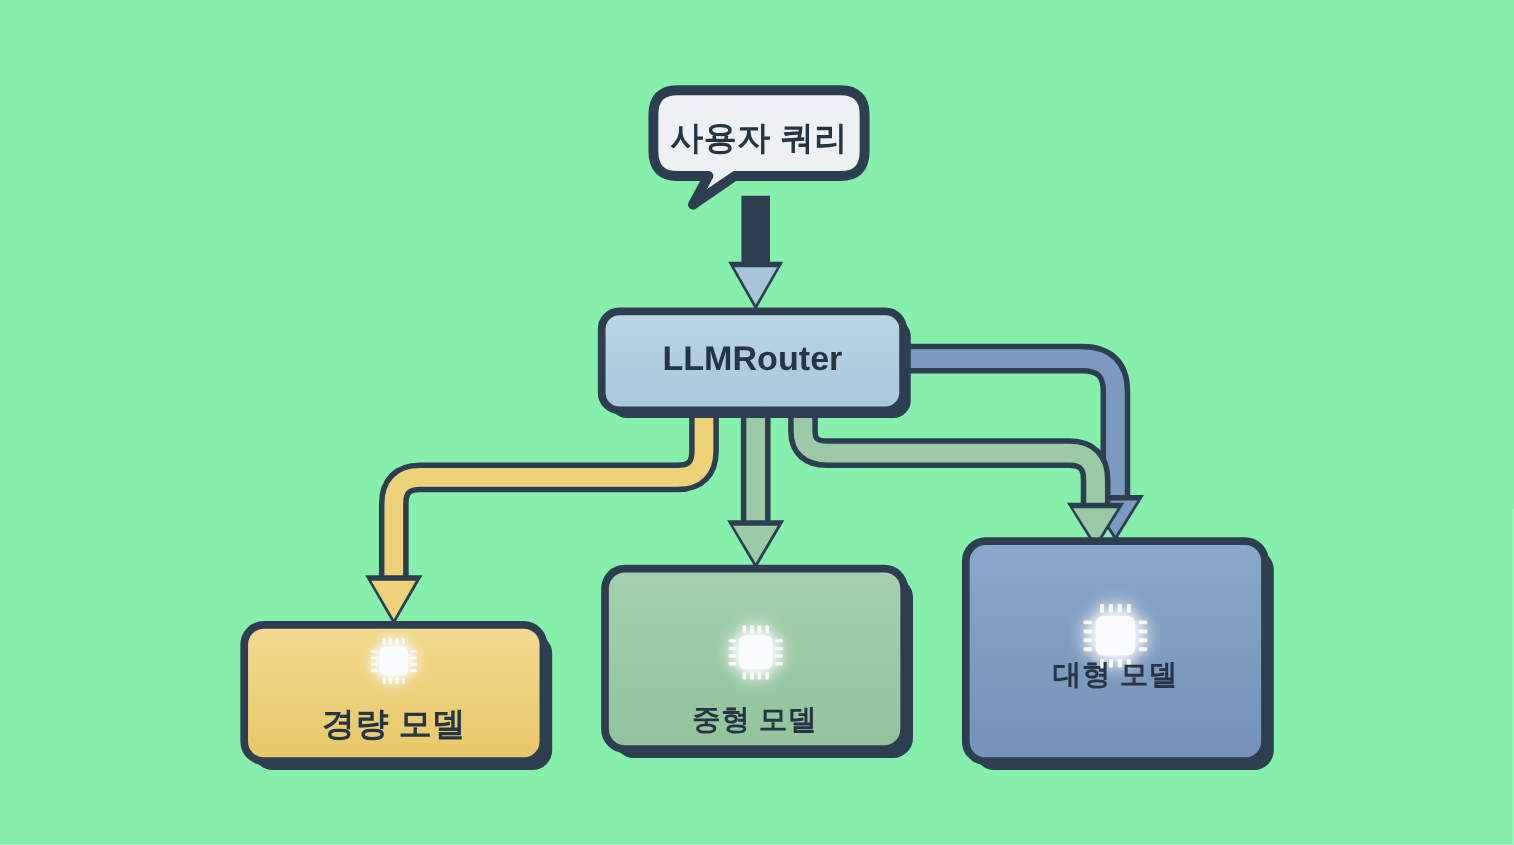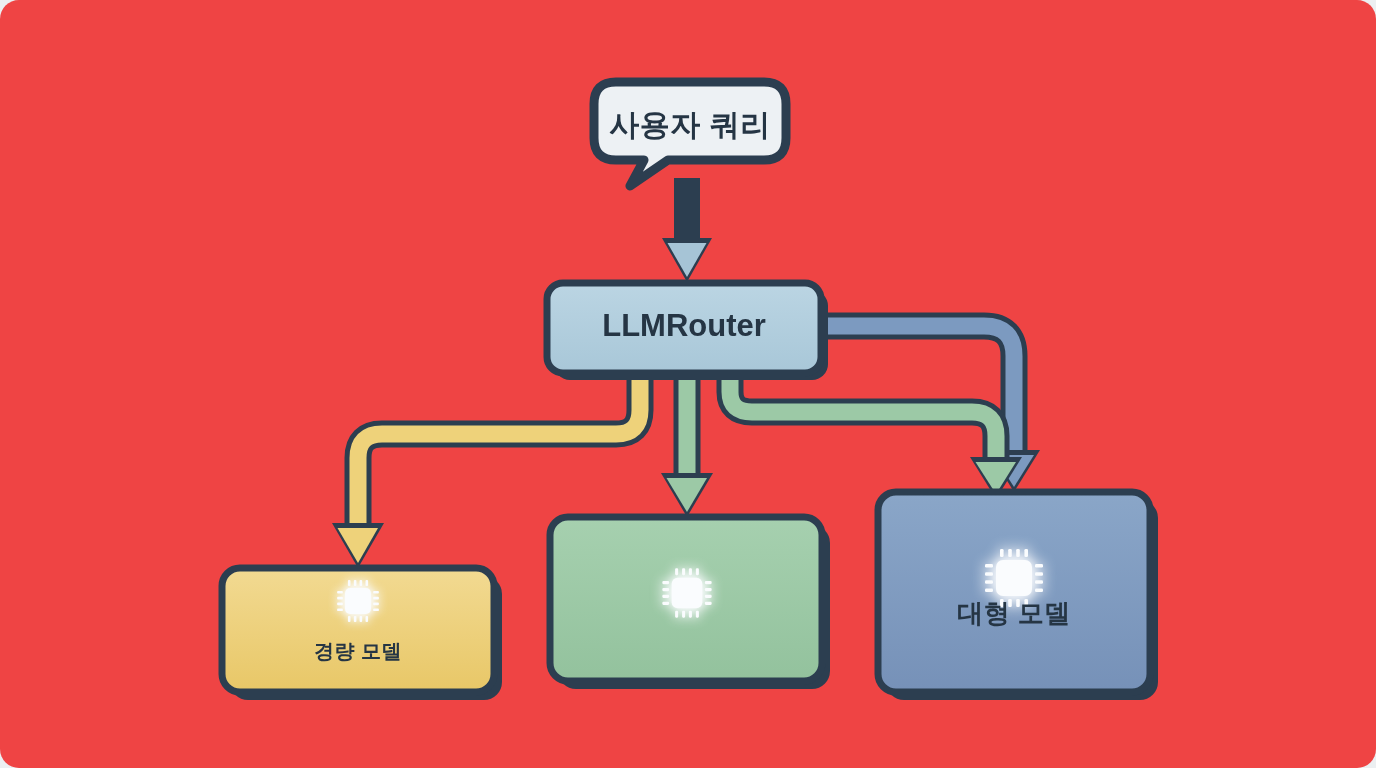--- a/index.html
+++ b/index.html
@@ -7,23 +7,22 @@
     padding: 0;
     background: #ECEFF1;
   }
   body {
     font-family: "Liberation Sans", "DejaVu Sans", sans-serif;
   }
   #diagram-root {
     position: relative;
     width: 1376px;
     height: 768px;
-    background: #ef4444;
+    background: #86efac;
     overflow: hidden;
-    border-radius: 19px;
   }
   #diagram-svg {
     position: absolute;
     left: 0;
     top: 0;
     width: 1376px;
     height: 768px;
   }
   .node-label {
     position: absolute;
@@ -45,21 +44,21 @@
     top: 308px;
     width: 272px;
     font-size: 31px;
     letter-spacing: 0px;
     text-align: center;
   }
   #light-label {
     left: 222px;
     top: 638px;
     width: 272px;
-    font-size: 20px;
+    font-size: 30px;
   }
   #medium-label {
     left: 550px;
     top: 637px;
     width: 272px;
     font-size: 26px;
   }
   #large-label {
     left: 878px;
     top: 596px;
@@ -240,16 +239,17 @@
       </g>
     </g>
   </svg>
 
   <div class="node-label" id="bubble-label">사용자 쿼리</div>
 
   <div class="node-label" id="router-label">LLMRouter</div>
 
   <div class="node-label" id="light-label">경량 모델</div>
 
+  <div class="node-label" id="medium-label">중형 모델</div>
 
   <div class="node-label" id="large-label">대형 모델</div>
 
 </div>
 
 </body></html>

